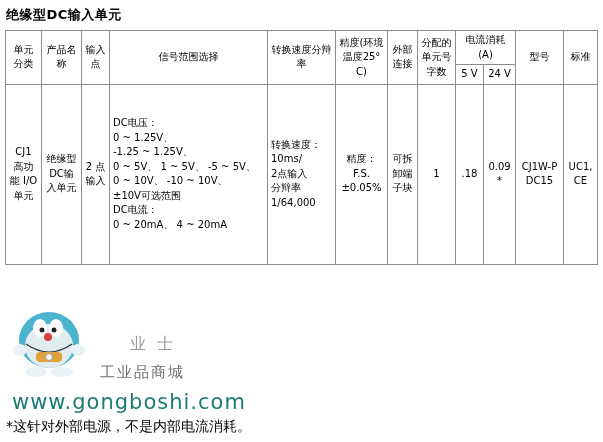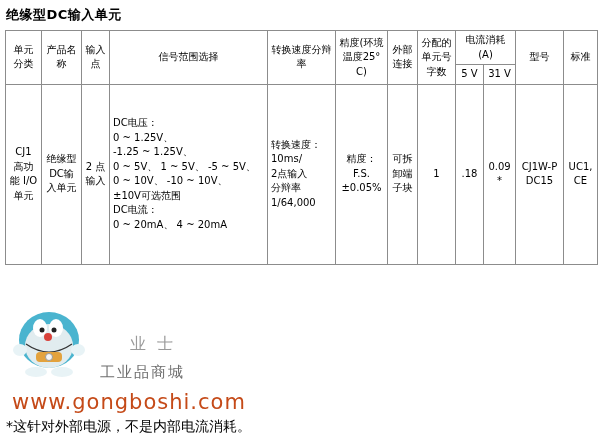--- a/index.html
+++ b/index.html
@@ -69,21 +69,21 @@
     width: 603px;
     height: 152px;
     pointer-events: none;
     z-index: 5;
   }
   .wm-text {
     position: absolute;
     left: 12px;
     top: 100px;
     font-size: 21px;
-    color: #c2410c;
+    color: #0f766e;
     font-family: "DejaVu Sans", "Liberation Sans", sans-serif;
     letter-spacing: 1px;
     opacity: 0.95;
   }
   .wm-brand {
     position: absolute;
     left: 100px;
     top: 73px;
     font-size: 15px;
     color: #6f6f6f;
@@ -132,21 +132,21 @@
       <th rowspan="2">转换速度分辩率</th>
       <th rowspan="2">精度(环境温度25°C)</th>
       <th rowspan="2">外部连接</th>
       <th rowspan="2">分配的单元号字数</th>
       <th colspan="2">电流消耗 (A)</th>
       <th rowspan="2">型号</th>
       <th rowspan="2">标准</th>
     </tr>
     <tr>
       <th>5 V</th>
-      <th>31 V</th>
+      <th>24 V</th>
     </tr>
   </thead>
   <tbody>
     <tr>
       <td class="body-cell center-cell">CJ1 高功能 I/O 单元</td>
       <td class="body-cell center-cell">绝缘型DC输入单元</td>
       <td class="body-cell center-cell">2 点输入</td>
       <td class="body-cell" style="white-space:pre-line; text-align:left;">DC电压：
 0 ~ 1.25V、
 -1.25 ~ 1.25V、

